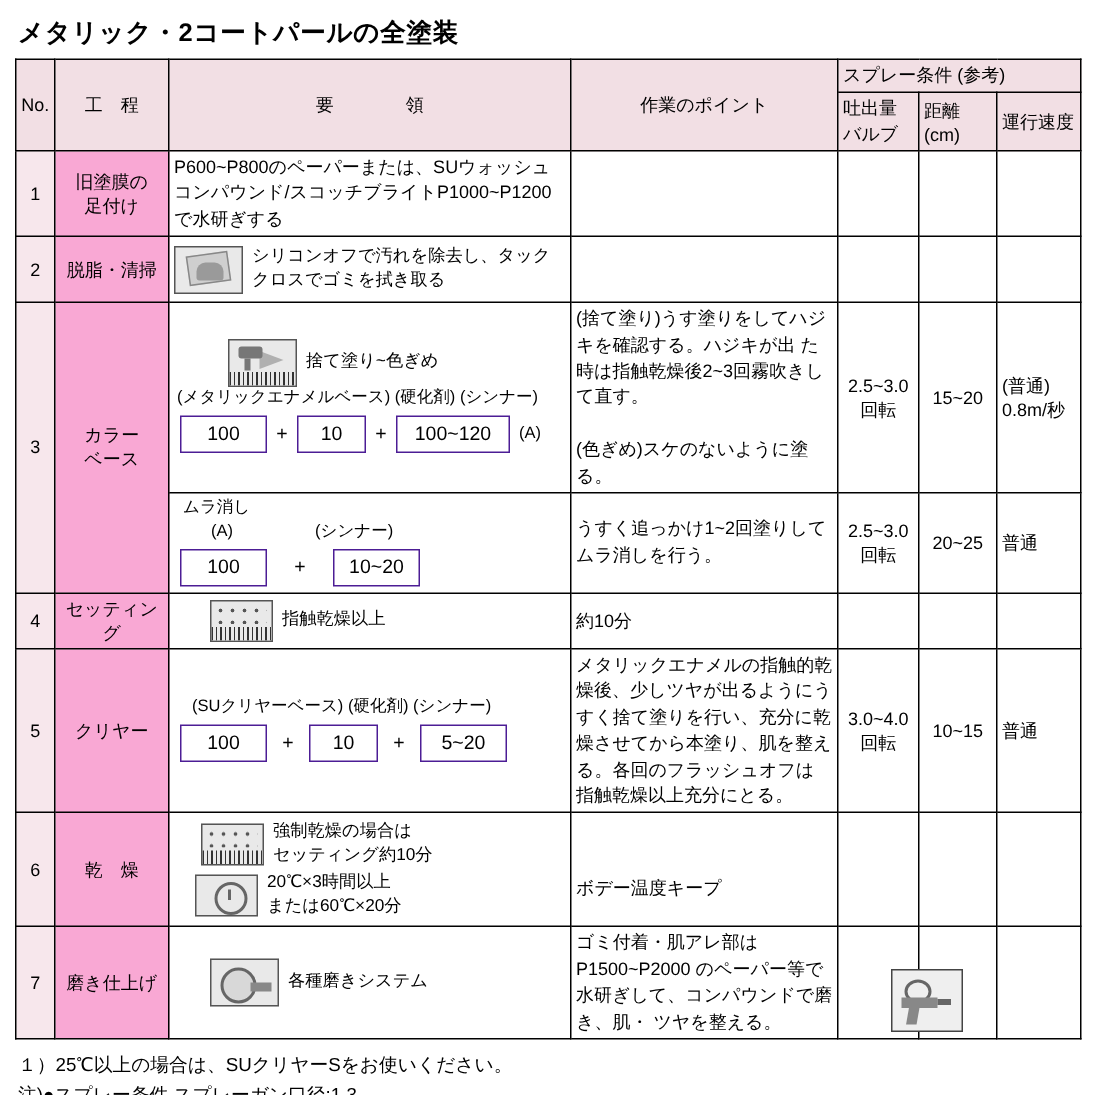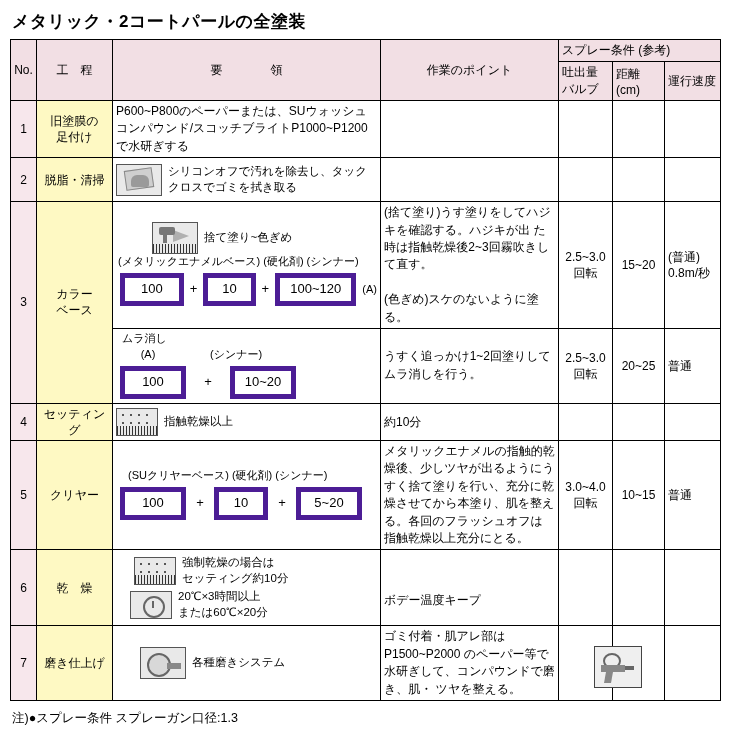--- a/index.html
+++ b/index.html
@@ -52,21 +52,21 @@
     font-size: 10px;
     height: 14px;
   }
   .cell-no {
     background: #f7e7ec;
     text-align: center;
     width: 26px;
     font-size: 12px;
   }
   .cell-proc {
-    background: #fef9c3;
+    background: #f9a8d4;
     text-align: center;
     width: 76px;
     font-size: 12px;
     line-height: 1.35;
   }
   .cell-main {
     width: 268px;
     font-size: 12px;
     line-height: 1.45;
   }
@@ -88,21 +88,21 @@
     text-align: center;
     font-size: 11.5px;
   }
   .cell-speed {
     width: 56px;
     font-size: 11.5px;
     line-height: 1.35;
   }
   .box {
     display: inline-block;
-    border: 5px solid #4c1d95;
+    border: 1px solid #4c1d95;
     text-align: center;
     font-size: 13px;
     padding: 2px 0;
     background: #ffffff;
   }
   .w60 { width: 56px; }
   .w44 { width: 44px; }
   .w74 { width: 74px; }
   .plus {
     display: inline-block;
@@ -381,21 +381,21 @@
       <td class="cell-spray" style="white-space:pre-line">2.5~3.0
 回転</td>
       <td class="cell-dist">20~25</td>
       <td class="cell-speed">普通</td>
     </tr>
 
     <tr style="height:34px">
       <td class="cell-no">4</td>
       <td class="cell-proc">セッティング</td>
       <td class="cell-main">
-        <div class="icon-line" style="">
+        <div class="icon-line" style="margin-left:24px">
           <span class="icon-box small">
             <span class="icon-dots"></span>
                 <span class="icon-sub"></span>
           </span>
           <span class="icon-text">指触乾燥以上</span>
         </div>
       </td>
       <td class="cell-point" style="padding-top:4px">約10分</td>
       <td class="cell-spray"></td>
       <td class="cell-dist"></td>
@@ -464,20 +464,21 @@
       <td class="cell-point" style="white-space:pre-line">ゴミ付着・肌アレ部は
 P1500~P2000 のペーパー等で水研ぎして、コンパウンドで磨き、肌・ ツヤを整える。</td>
       <td class="cell-spray"></td>
       <td class="cell-dist"></td>
       <td class="cell-speed"></td>
     </tr>
   </tbody>
     </table>
 
   <div class="notes">
+    <div>１）25℃以上の場合は、SUクリヤーSをお使いください。</div>
     <div class="lead">注)●スプレー条件 スプレーガン口径:1.3</div>
 
   </div>
 
   <div class="gun-illus">
     <span class="cup"></span>
       <span class="body"></span>
       <span class="grip"></span>
       <span class="nozzle"></span>
   </div>

